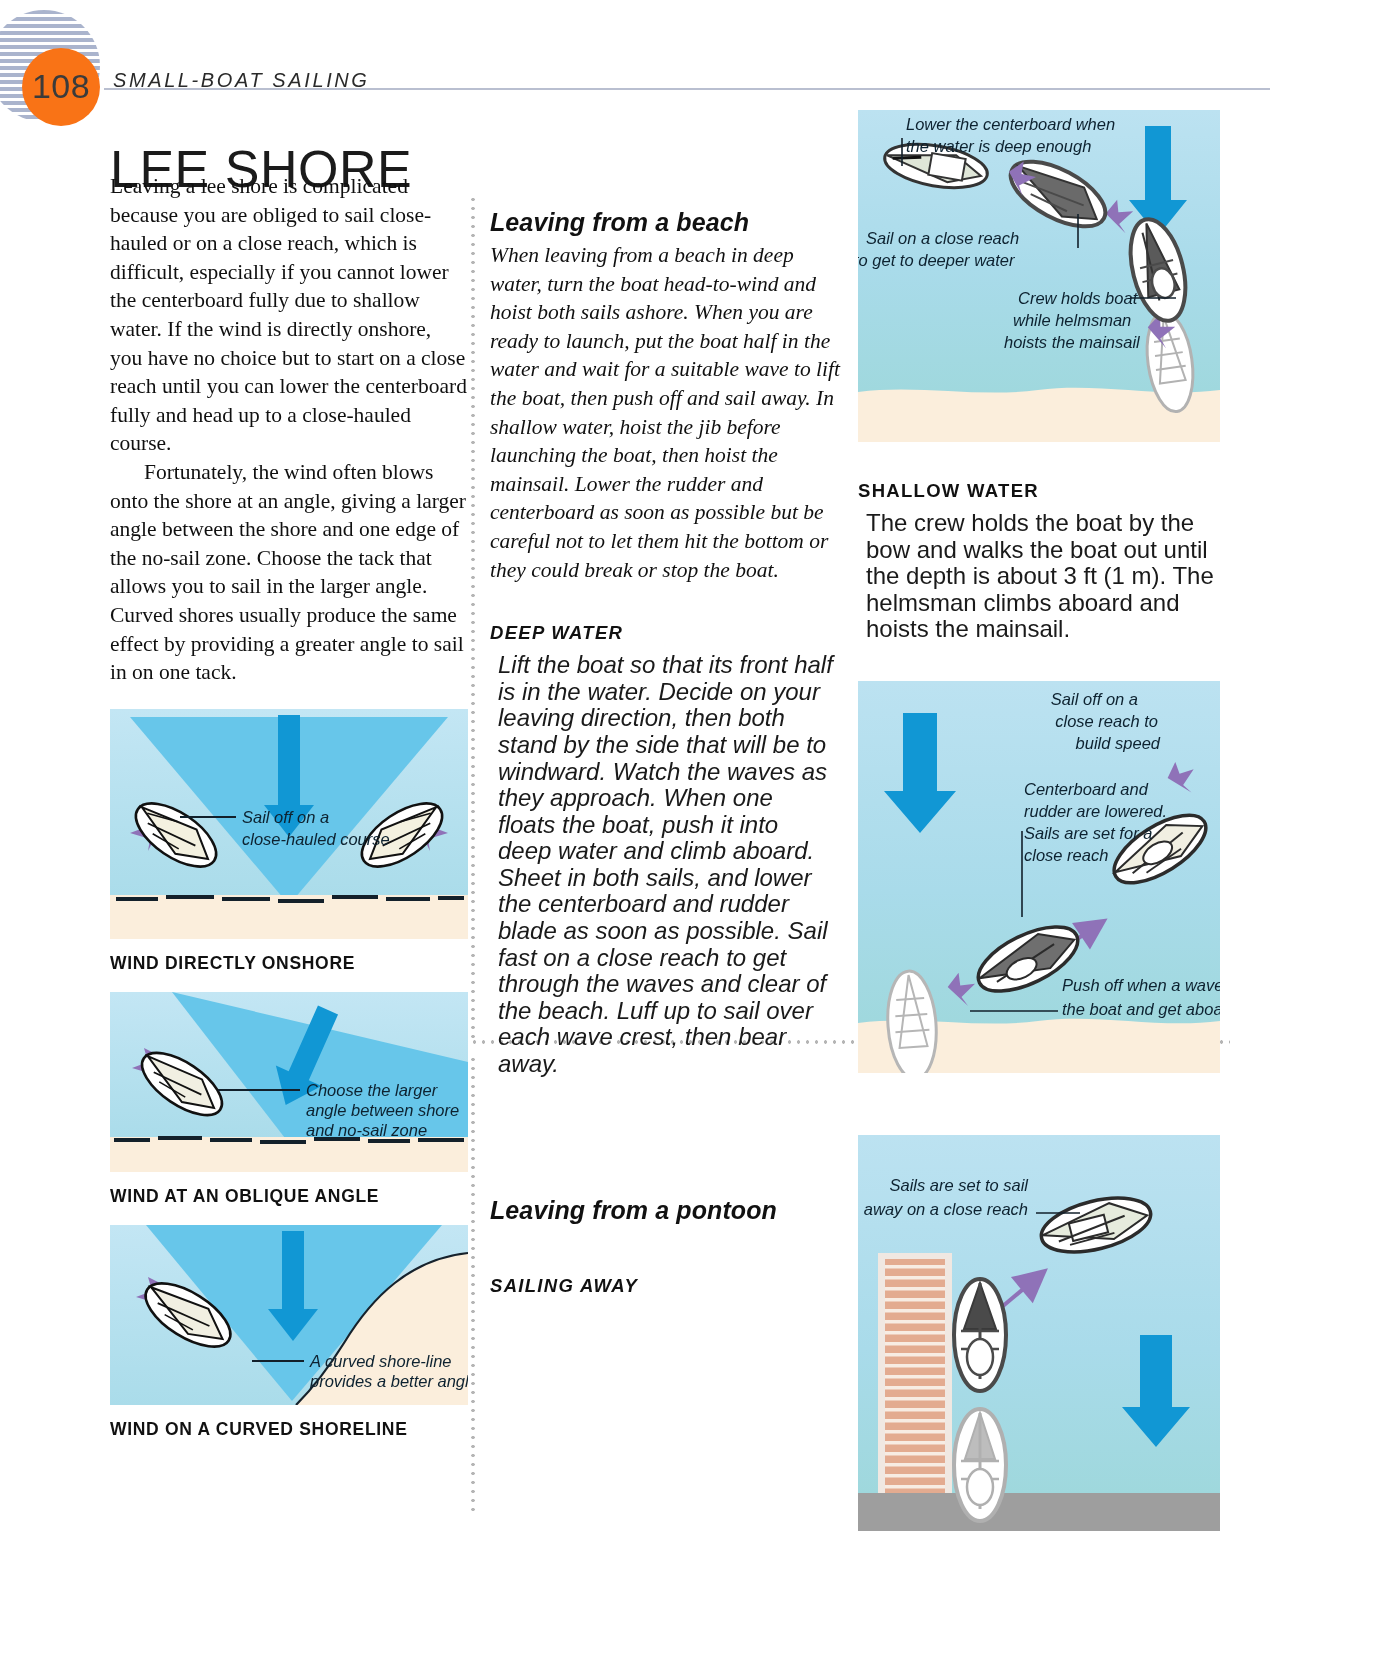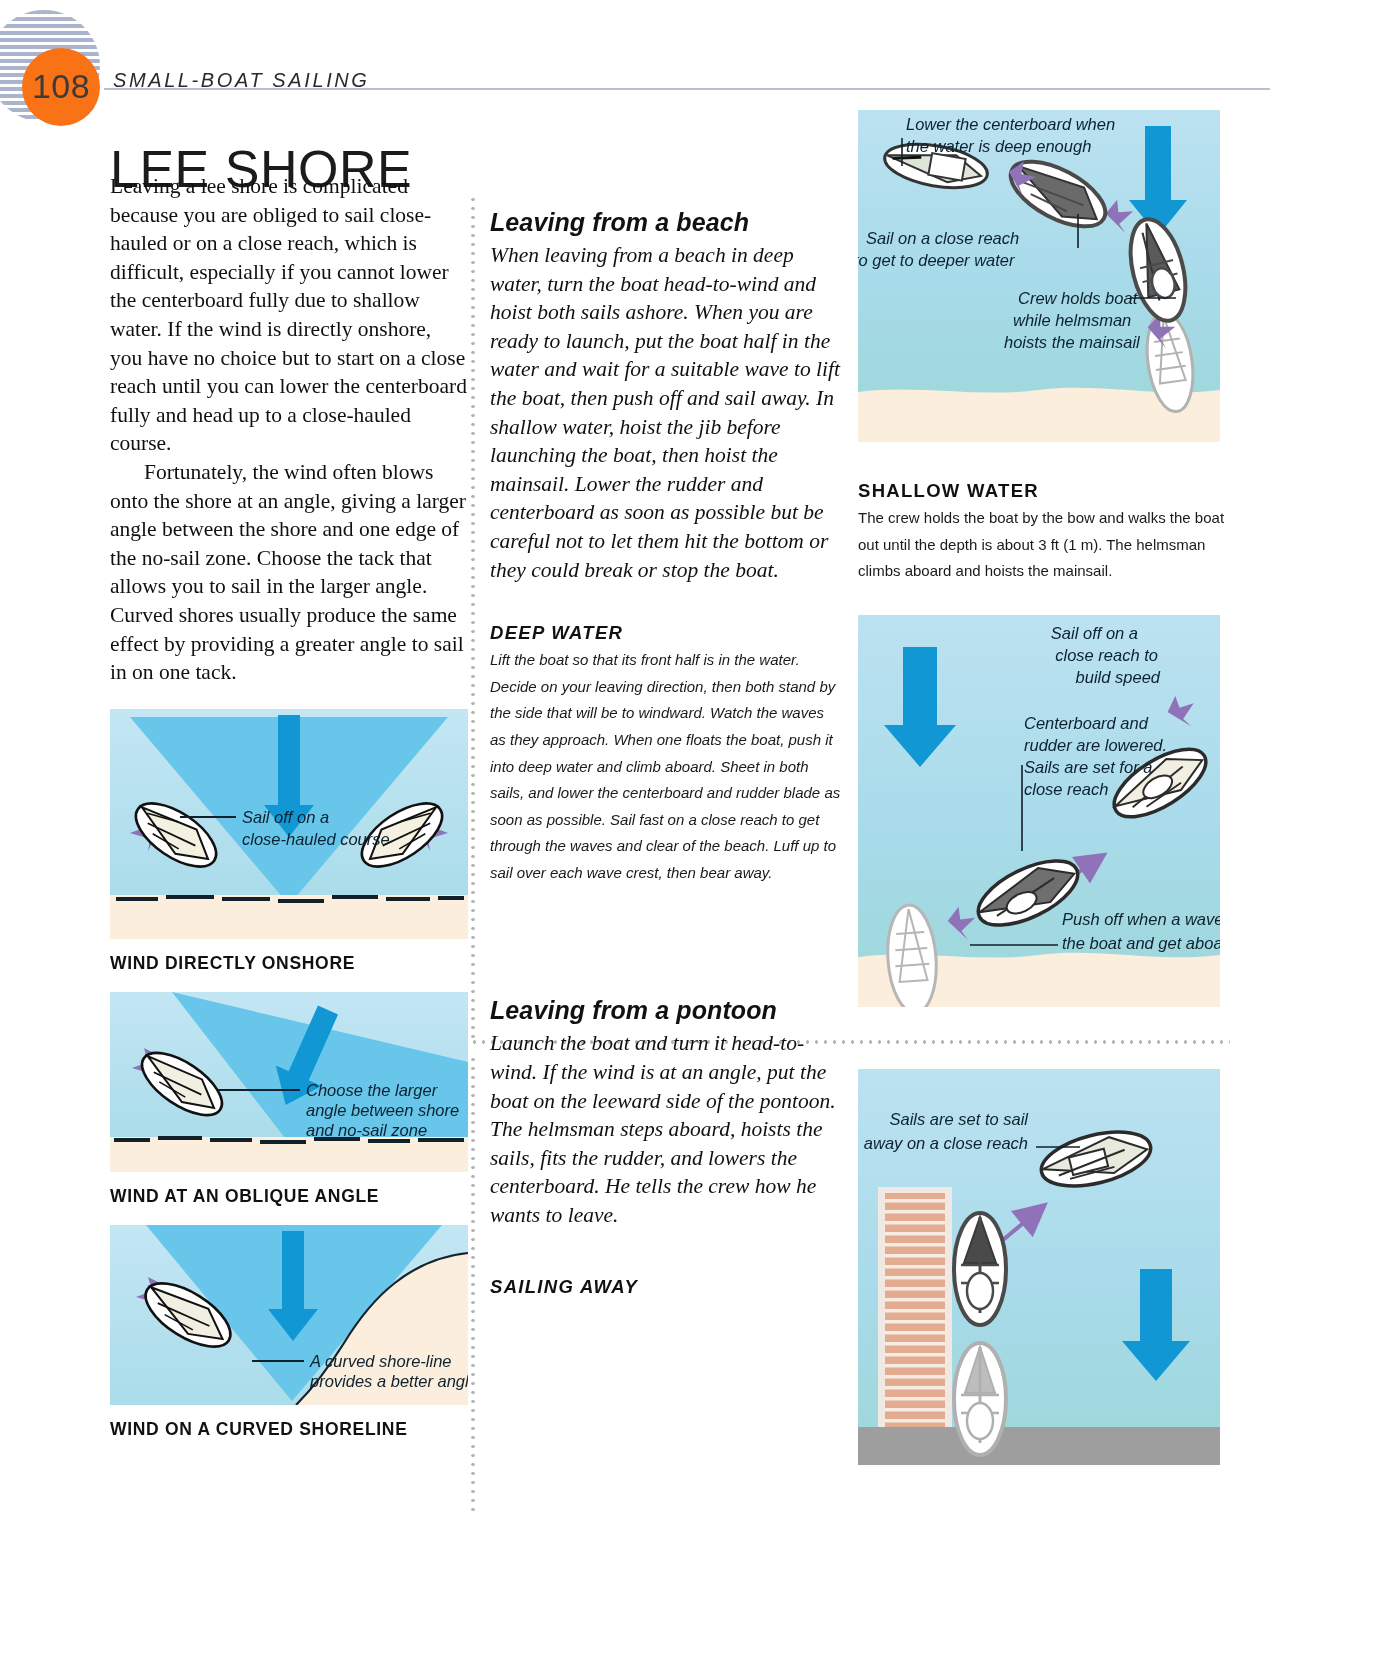--- a/index.html
+++ b/index.html
@@ -72,22 +72,22 @@
 
   p.body-serif {
     font-family:"Liberation Serif", serif;
     font-size:21.5px; line-height:28.6px; color:#101010;
     margin:0; text-align:left;
   }
   p.body-serif + p.body-serif { text-indent: 34px; }
 
   p.body-sans {
     font-family:"Liberation Sans", sans-serif;
-    font-size:15px; line-height:26.6px; color:#1a1a1a;
-    margin:0;
+    font-size:24px; line-height:26.6px; color:#1a1a1a;
+    margin:8px;
   }
 
   h2.sub-head {
     font-family:"Liberation Sans", sans-serif;
     font-size:25px; font-weight:bold; color:#111; margin:0 0 4px 0;
     letter-spacing:0.1px;
   }
   h3.small-head {
     font-family:"Liberation Sans", sans-serif;
     font-size:18.5px; font-weight:bold; color:#111;
@@ -264,21 +264,20 @@
     <p class="body-serif">When leaving from a beach in deep water, turn the boat head-to-wind and hoist both sails ashore. When you are ready to launch, put the boat half in the water and wait for a suitable wave to lift the boat, then push off and sail away. In shallow water, hoist the jib before launching the boat, then hoist the mainsail. Lower the rudder and centerboard as soon as possible but be careful not to let them hit the bottom or they could break or stop the boat.</p>
 
     <div class="spacer-22"></div>
 
     <h3 class="small-head">DEEP WATER</h3>
     <p class="body-sans">Lift the boat so that its front half is in the water. Decide on your leaving direction, then both stand by the side that will be to windward. Watch the waves as they approach. When one floats the boat, push it into deep water and climb aboard. Sheet in both sails, and lower the centerboard and rudder blade as soon as possible. Sail fast on a close reach to get through the waves and clear of the beach. Luff up to sail over each wave crest, then bear away.</p>
 
     <div style="height:110px"></div>
 
     <h2 class="sub-head">Leaving from a pontoon</h2>
-    <p class="body-serif">Launch the boat and turn it head-to-wind. If the wind is at an angle, put the boat on the leeward side of the pontoon. The helmsman steps aboard, hoists the sails, fits the rudder, and lowers the centerboard. He tells the crew how he wants to leave.</p>
 
     <div class="spacer-30"></div>
 
     <h3 class="small-head">SAILING AWAY</h3>
   </div>
 
   <div class="col" id="col-right">
 
     <div class="fig">
       <svg width="362" height="332" viewBox="0 0 362 332" xmlns="http://www.w3.org/2000/svg">

